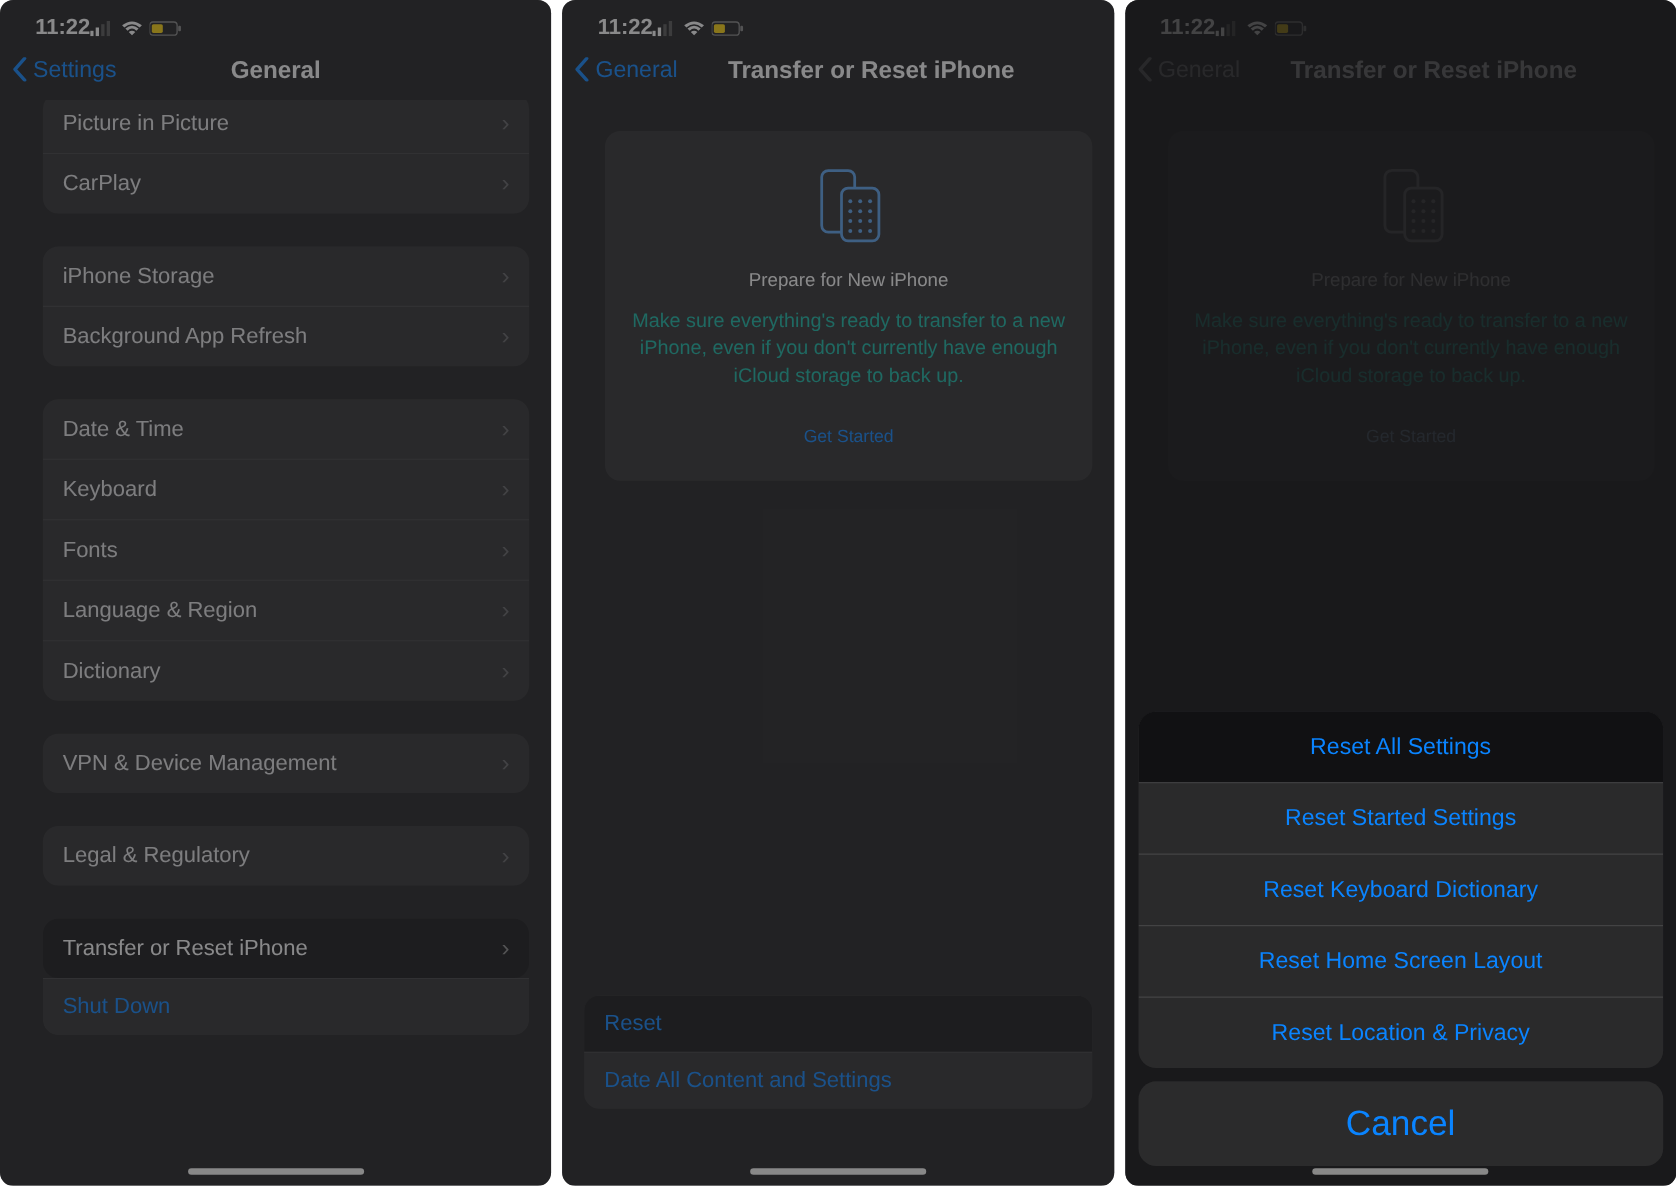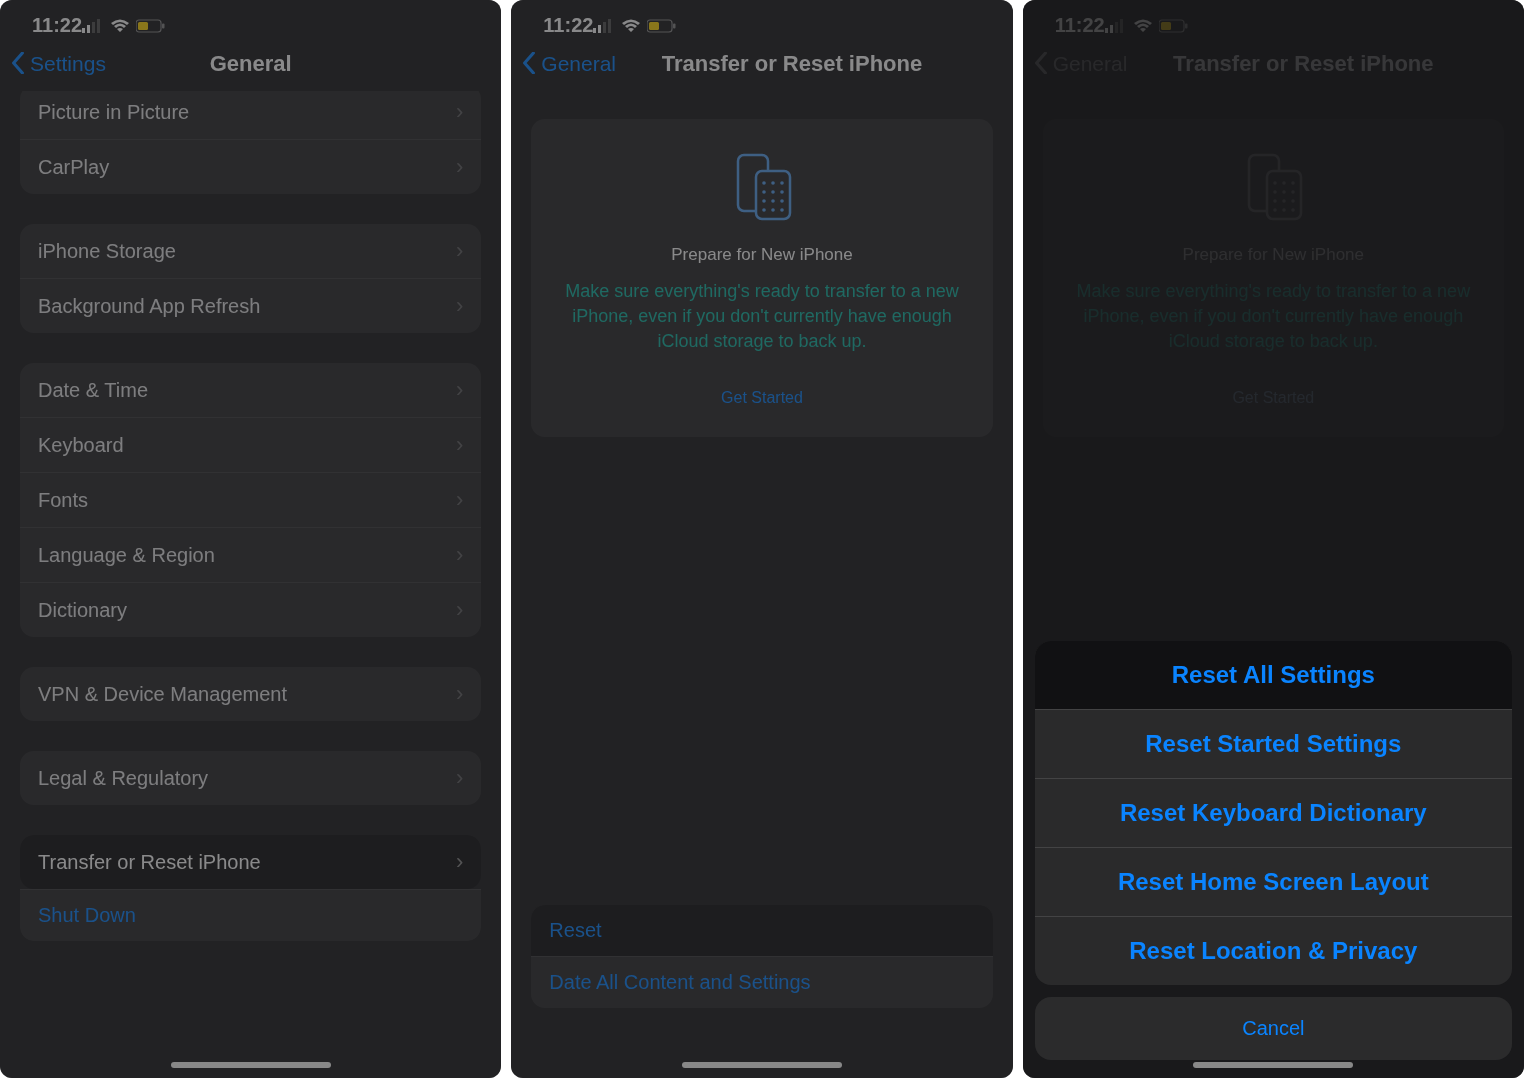--- a/index.html
+++ b/index.html
@@ -59,21 +59,21 @@
   }
   .back-btn.muted { color: #6e6e72; }
   .nav-title {
     flex: 1;
     text-align: center;
     font-size: 22px;
     font-weight: 600;
     color: #fff;
   }
   .nav-title.offset { margin-left: 60px; text-align: center; }
-  .content { flex: 1; overflow: hidden; padding: 0 20px; position: relative; z-index: 1; }
+  .content { flex: 1; overflow: hidden; padding: 0 20px; position: relative; z-index: 1; margin-left: 19px; }
   .group {
     background: #2c2c2e;
     border-radius: 14px;
     margin-bottom: 30px;
     overflow: hidden;
   }
   .row {
     display: flex;
     align-items: center;
     justify-content: space-between;
@@ -124,37 +124,36 @@
   }
   .sheet-group {
     background: rgba(44,44,46,0.88);
     border-radius: 16px;
     overflow: hidden;
     margin-bottom: 12px;
   }
   .sheet-row {
     text-align: center;
     padding: 20px 10px;
-    font-size: 24px;
+    font-size: 21px;
     color: #0a84ff;
     border-top: 0.5px solid rgba(255,255,255,0.12);
-    font-weight: bold;
   }
   .sheet-row:first-child { border-top: none; }
   .sheet-row.highlight {
     background: #111113;
     position: relative;
     z-index: 10;
   }
   .cancel-btn {
     background: rgba(44,44,46,0.92);
     border-radius: 16px;
     text-align: center;
     padding: 20px;
-    font-size: 20px;
+    font-size: 32px;
     font-weight: 500;
     color: #0a84ff;
   }
   .home-indicator {
     position: absolute;
     bottom: 10px;
     left: 50%;
     transform: translateX(-50%);
     width: 160px;
     height: 6px;

